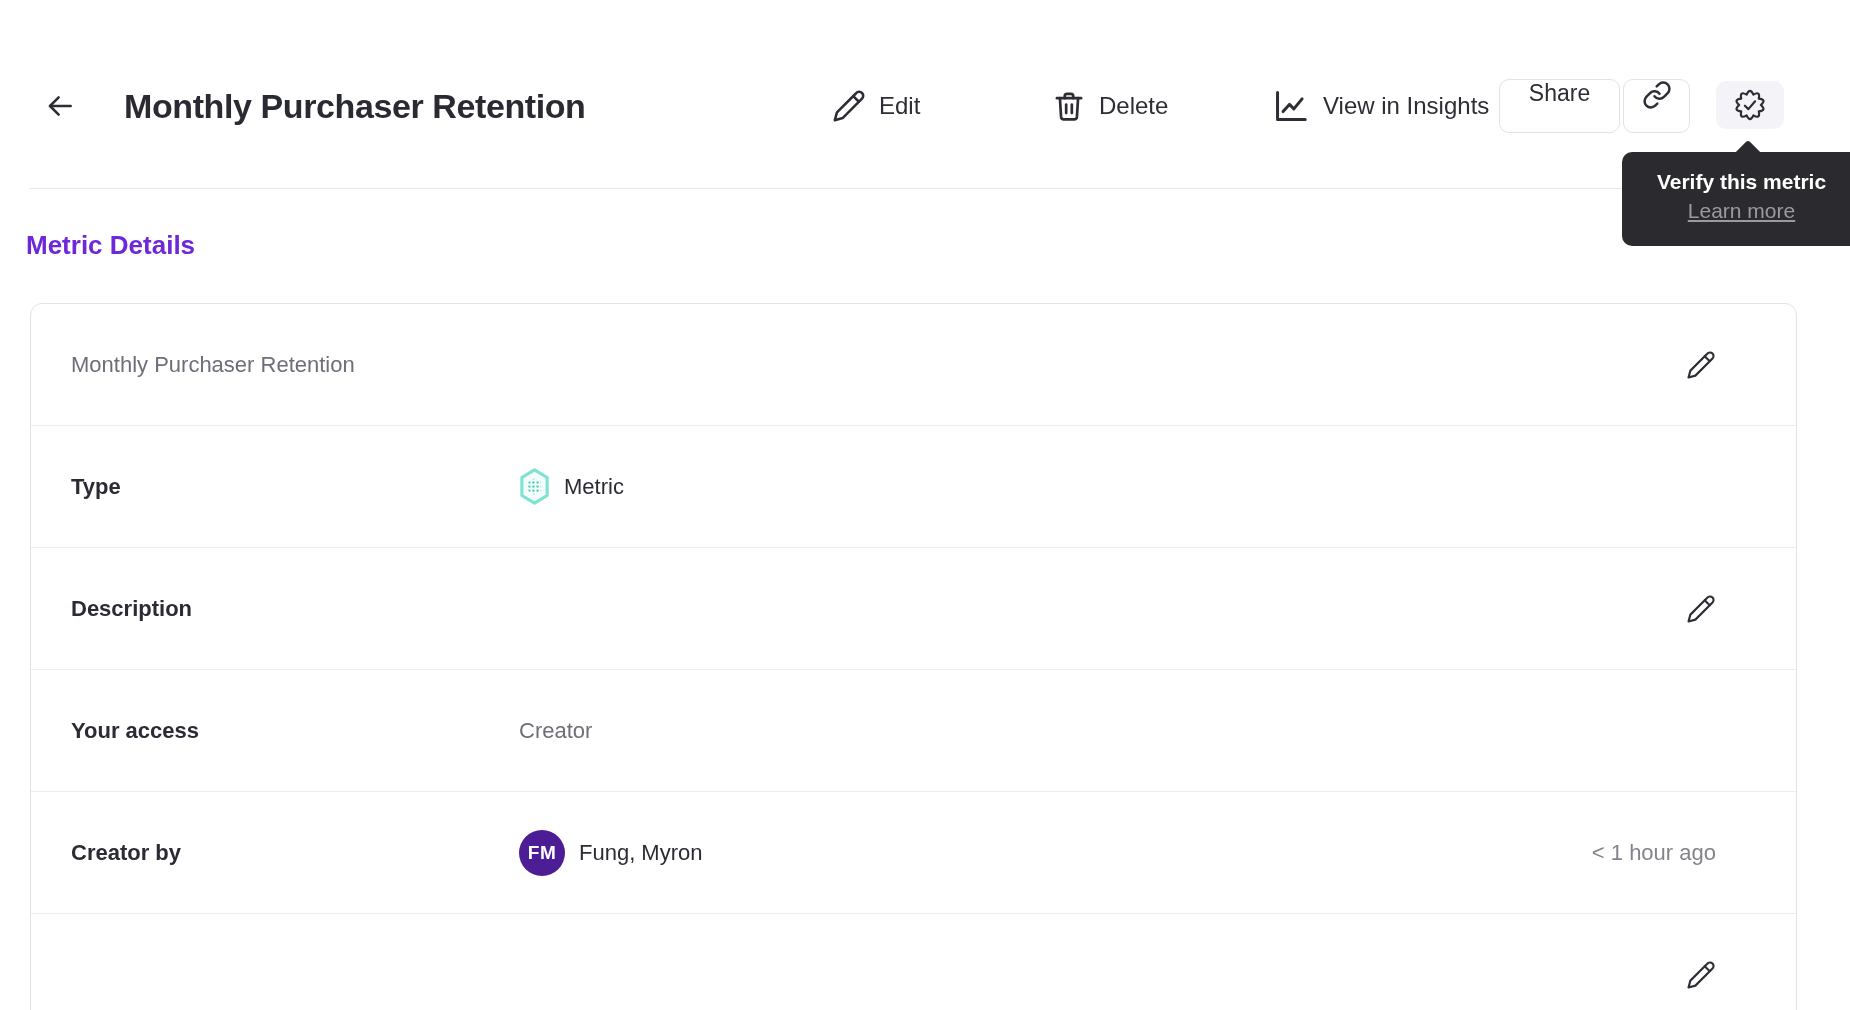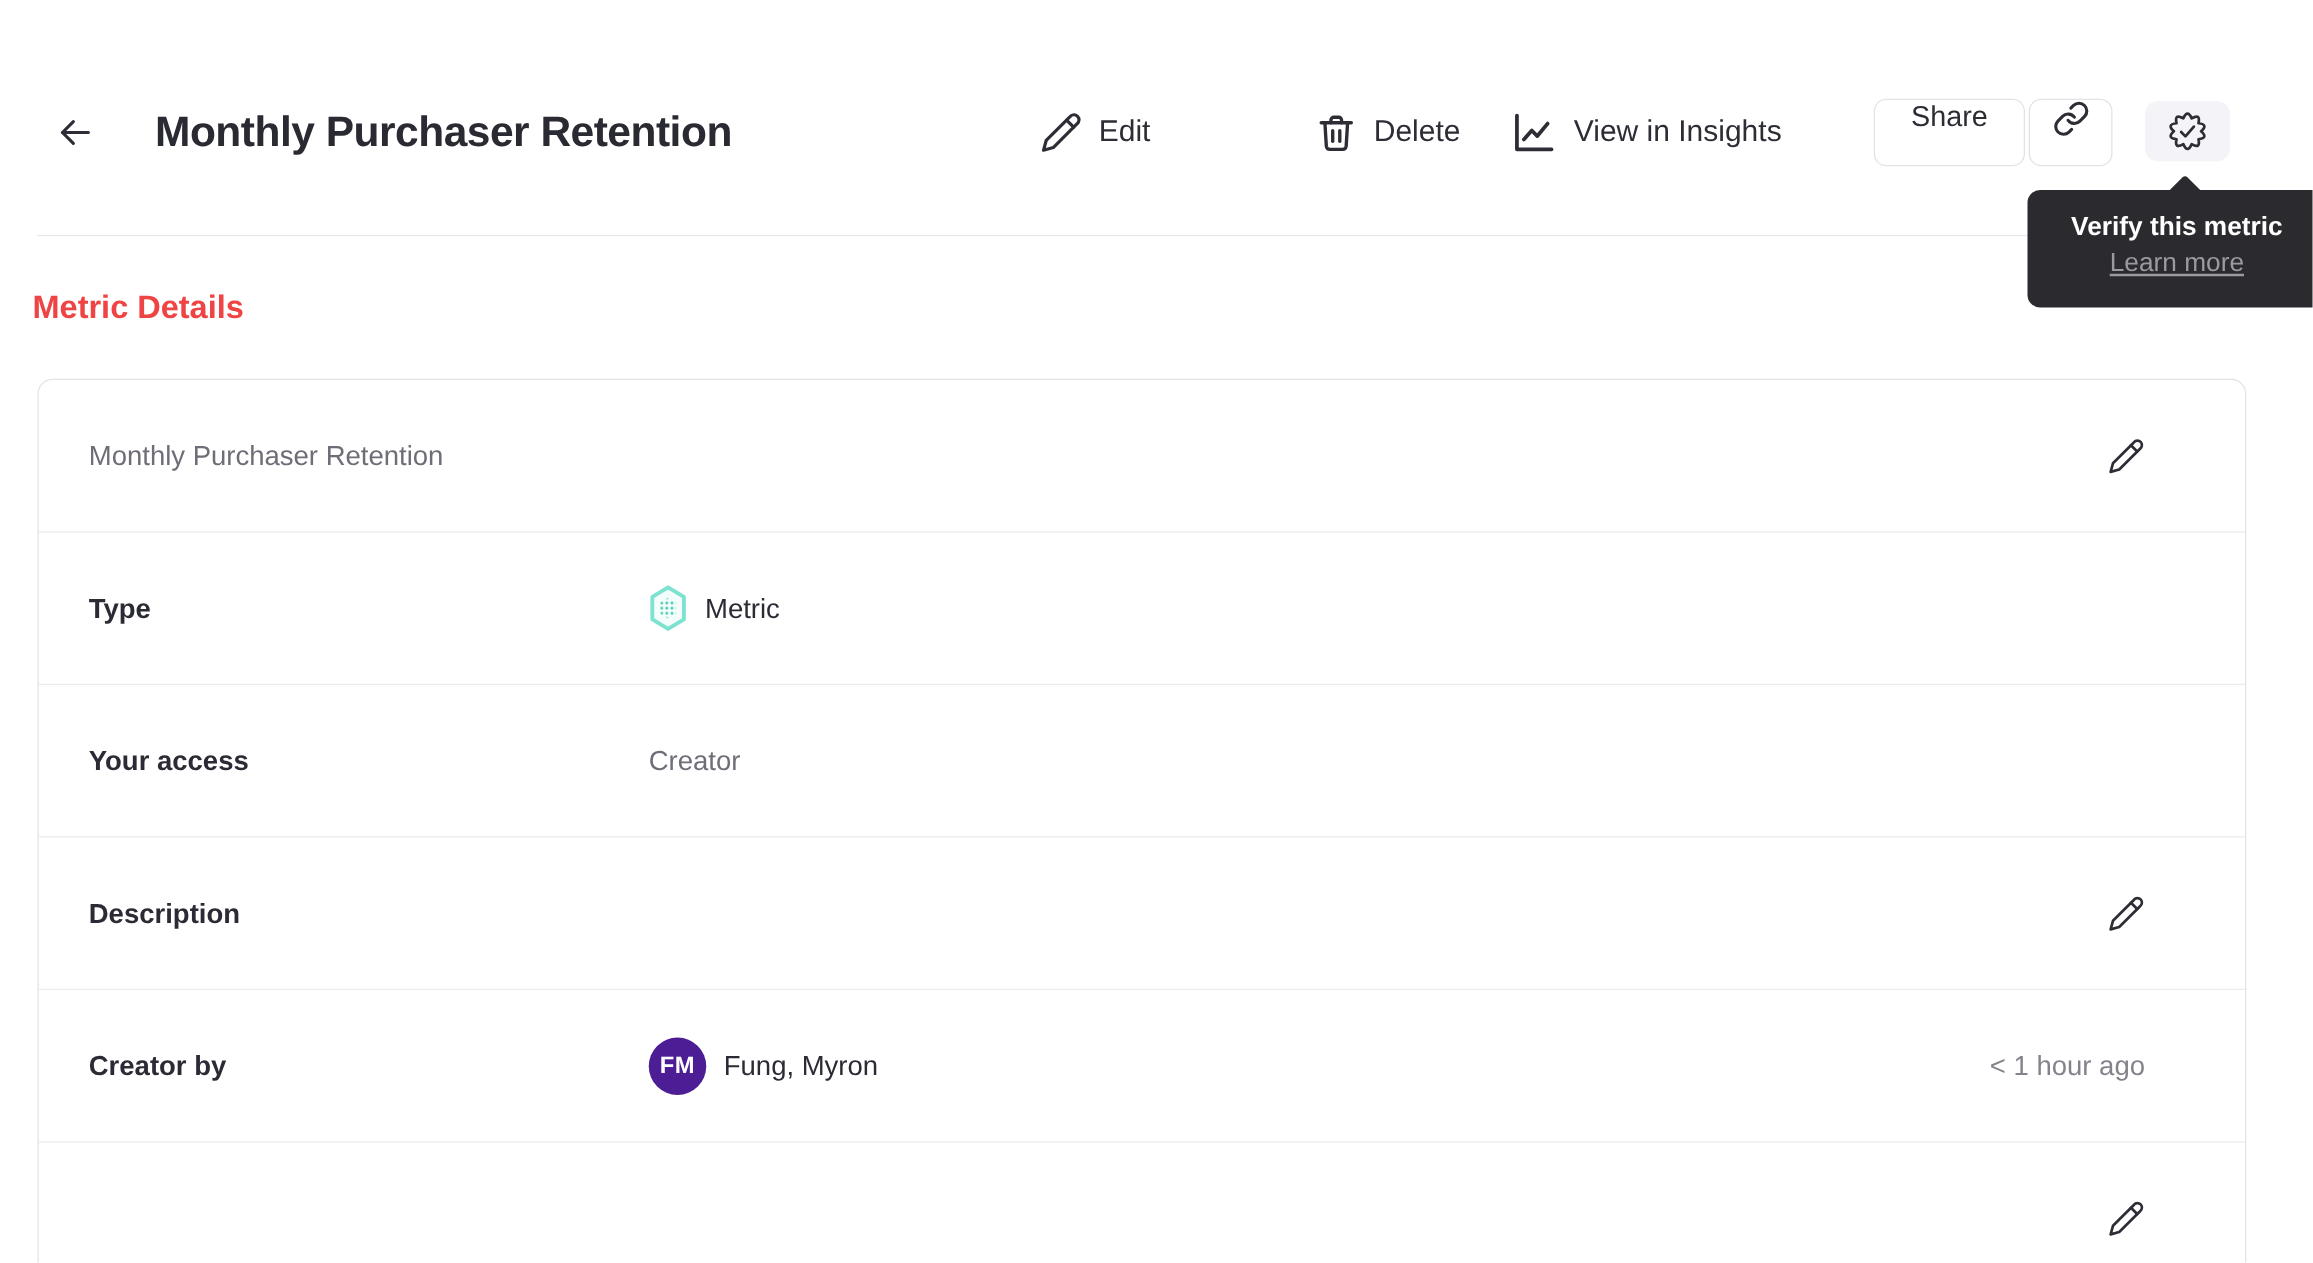--- a/index.html
+++ b/index.html
@@ -11,21 +11,21 @@
   .back-btn { position:absolute; left:38px; top:84px; width:44px; height:44px;
     display:flex; align-items:center; justify-content:center; cursor:pointer; border-radius:8px; }
   .page-title { position:absolute; left:124px; top:84px; height:44px; line-height:44px;
     font-size:34px; font-weight:700; letter-spacing:-0.4px; color:#2a2a33; white-space:nowrap; }
 
   .hdr-action { position:absolute; top:86px; height:40px; display:flex; align-items:center;
     gap:13px; cursor:pointer; }
   .hdr-action .lbl { font-size:24px; font-weight:500; color:#2d2d36; white-space:nowrap; }
   .act-edit { left:832px; }
   .act-delete { left:1052px; }
-  .act-insights { left:1208px; }
+  .act-insights { left:1272px; }
 
   .btn { position:absolute; top:79px; height:54px; background:#fff;
     border:1px solid #e2e2e7; border-radius:10px; display:flex; align-items:flex-start;
     justify-content:center; cursor:pointer; }
   .btn-share { left:1499px; width:121px; font-size:23px; font-weight:500; color:#2d2d36; }
   .btn-link { left:1623px; width:67px; }
   .btn-verify { left:1716px; top:81px; width:68px; height:48px; border:none;
     background:#f4f3f7; border-radius:10px; display:flex; align-items:center; justify-content:center;
     position:absolute; cursor:pointer; }
 
@@ -34,21 +34,21 @@
   
   .tooltip { position:absolute; left:1622px; top:152px; width:239px; height:94px;
     background:#2b2b2f; border-radius:10px; text-align:center; padding-top:15px; z-index:5; }
   .tooltip .caret { position:absolute; left:116px; top:-8px; width:20px; height:20px;
     background:#2b2b2f; transform:rotate(45deg); border-radius:3px 0 0 0; }
   .tooltip .tt-title { color:#ffffff; font-size:21px; font-weight:700; line-height:30px; }
   .tooltip .tt-link { color:#9a9aa1; font-size:21px; font-weight:400; line-height:28px;
     text-decoration:underline; cursor:pointer; display:inline-block; }
 
   
-  .section-title { position:absolute; left:26px; top:230px; font-size:26px; font-weight:700; color:#ef4444; }
+  .section-title { position:absolute; left:26px; top:230px; font-size:26px; font-weight:700; color:#6d28d9; }
 
   
   .card { position:absolute; left:30px; top:303px; width:1767px; height:760px;
     background:#fff; border:1px solid #e3e3e7; border-radius:12px 12px 0 0; overflow:hidden; }
   .row { display:flex; align-items:center; height:122px; padding:0 80px 0 40px;
     border-bottom:1px solid #ececee; }
   .row:last-child { border-bottom:none; }
   .row-label { width:448px; flex:0 0 448px; font-size:22px; font-weight:600; color:#2b2b35; }
   .row-value { flex:1; display:flex; align-items:center; gap:14px; font-size:22px; }
   .val-gray { color:#6e6e78; font-weight:400; }
@@ -153,40 +153,40 @@
             </pattern>
           </defs>
           <polygon points="15,1.8 27.3,9.2 27.3,26.8 15,34.2 2.7,26.8 2.7,9.2" fill="#f4fdfb" stroke="#7de2d0" stroke-width="3" stroke-linejoin="round"></polygon>
           <polygon points="15,10 21.2,13.7 21.2,22.3 15,26 8.8,22.3 8.8,13.7" fill="url(#tealdots)"></polygon>
         </svg>
         <span class="val-dark">Metric</span>
       </div>
     </div>
 
     <div class="row">
-      <div class="row-label">Your access</div>
-      <div class="row-value">
-        <span class="val-gray">Creator</span>
-      </div>
-    </div>
-
-    <div class="row">
       <div class="row-label">Description</div>
       <div class="row-value">
         <span class="val-gray"></span>
       </div>
       <div class="row-edit">
         <svg width="30" height="30" viewBox="0 0 24 24" fill="none" stroke="#2d2d36" stroke-width="1.7" stroke-linecap="round" stroke-linejoin="round">
           <path d="M17 3a2.85 2.83 0 1 1 4 4L7.5 20.5 2 22l1.5-5.5Z"></path>
             <path d="m15 5 4 4"></path>
         </svg>
       </div>
     </div>
 
     <div class="row">
+      <div class="row-label">Your access</div>
+      <div class="row-value">
+        <span class="val-gray">Creator</span>
+      </div>
+    </div>
+
+    <div class="row">
       <div class="row-label">Creator by</div>
       <div class="row-value">
         <div class="avatar">FM</div>
         <span class="val-dark">Fung, Myron</span>
       </div>
       <div class="row-meta">&lt; 1 hour ago</div>
     </div>
 
     <div class="row">
       <div class="row-value">

